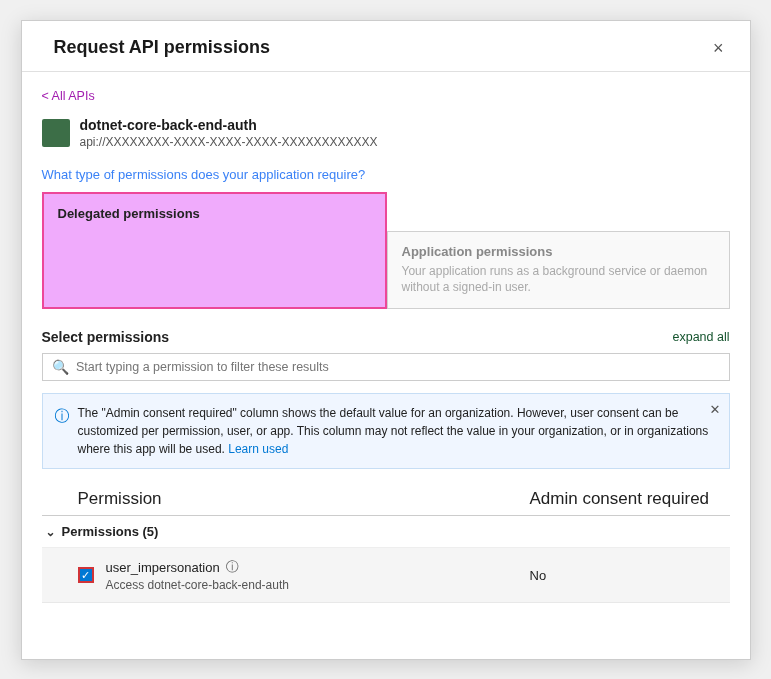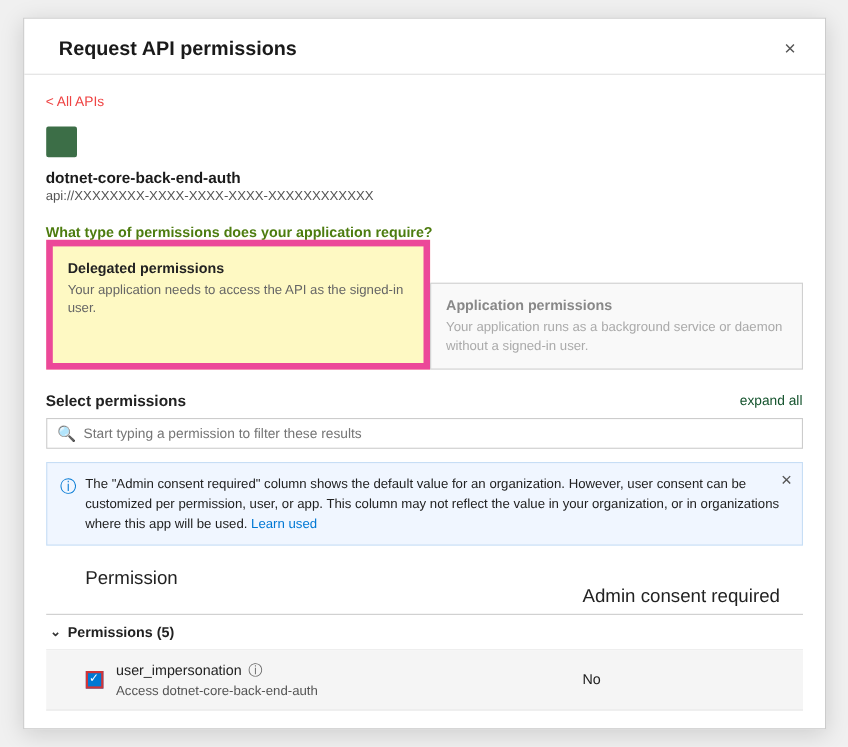--- a/index.html
+++ b/index.html
@@ -43,35 +43,34 @@
       border: none;
       line-height: 1;
       padding: 2px 6px;
     }
     .dialog-body {
       flex: 1;
       padding: 16px 20px;
       overflow-y: auto;
     }
     .back-link {
-      color: #ef4444;
+      color: #a21caf;
       font-size: 12.5px;
       text-decoration: none;
       display: inline-flex;
       align-items: center;
       gap: 4px;
       margin-bottom: 14px;
       cursor: pointer;
     }
     .api-info {
       display: flex;
       align-items: flex-start;
       gap: 10px;
       margin-bottom: 18px;
-      flex-direction: column;
     }
     .api-icon {
       width: 28px;
       height: 28px;
       background: #3c6e47;
       border-radius: 2px;
       flex-shrink: 0;
       margin-top: 2px;
     }
     .api-name {
@@ -79,38 +78,37 @@
       font-weight: 600;
       color: #1a1a1a;
     }
     .api-url {
       font-size: 12px;
       color: #555;
       margin-top: 2px;
     }
     .section-question {
       font-size: 13px;
-      color: #4d7c0f;
-      margin-bottom: 0;
-      font-weight: bold;
+      color: #3b82f6;
+      margin-bottom: 10px;
     }
     .permission-type-row {
       display: flex;
       gap: 0;
       margin-bottom: 20px;
     }
     .perm-card {
       flex: 1;
       border: 1px solid #d0d0d0;
       padding: 12px 14px;
       cursor: pointer;
     }
     .perm-card.selected {
-      border: 6px solid #ec4899;
-      background: #fef9c3;
+      border: 2px solid #ec4899;
+      background: #f0abfc;
     }
     .perm-card:not(.selected) {
       background: #f9f9f9;
       color: #888;
       margin-top: 39px;
     }
     .perm-card-title {
       font-size: 13px;
       font-weight: 600;
       margin-bottom: 4px;
@@ -205,21 +203,21 @@
     }
     .table-header-row {
       display: flex;
       border-bottom: 1px solid #ccc;
       padding: 6px 0 6px 36px;
       font-weight: 400;
       font-size: 17px;
       color: #222;
     }
     .col-permission { flex: 1; }
-    .col-consent { width: 200px; text-align: left; margin-top: 16px; }
+    .col-consent { width: 200px; text-align: left; }
     .group-row {
       display: flex;
       align-items: center;
       padding: 8px 0 8px 4px;
       border-bottom: 1px solid #eee;
       font-size: 13px;
       font-weight: 600;
       gap: 6px;
     }
     .chevron-icon {
@@ -327,21 +325,20 @@
         <div class="api-name">dotnet-core-back-end-auth</div>
         <div class="api-url">api://XXXXXXXX-XXXX-XXXX-XXXX-XXXXXXXXXXXX</div>
       </div>
     </div>
 
     <div class="section-question">What type of permissions does your application require?</div>
 
     <div class="permission-type-row">
       <div class="perm-card selected">
         <div class="perm-card-title">Delegated permissions</div>
-        <div class="perm-card-desc">Your application needs to access the API as the signed-in user.</div>
       </div>
       <div class="perm-card">
         <div class="perm-card-title">Application permissions</div>
         <div class="perm-card-desc">Your application runs as a background service or daemon without a signed-in user.</div>
       </div>
     </div>
 
     <div class="select-permissions-header">
       <span class="select-permissions-label">Select permissions</span>
       <a class="expand-all-link">expand all</a>

